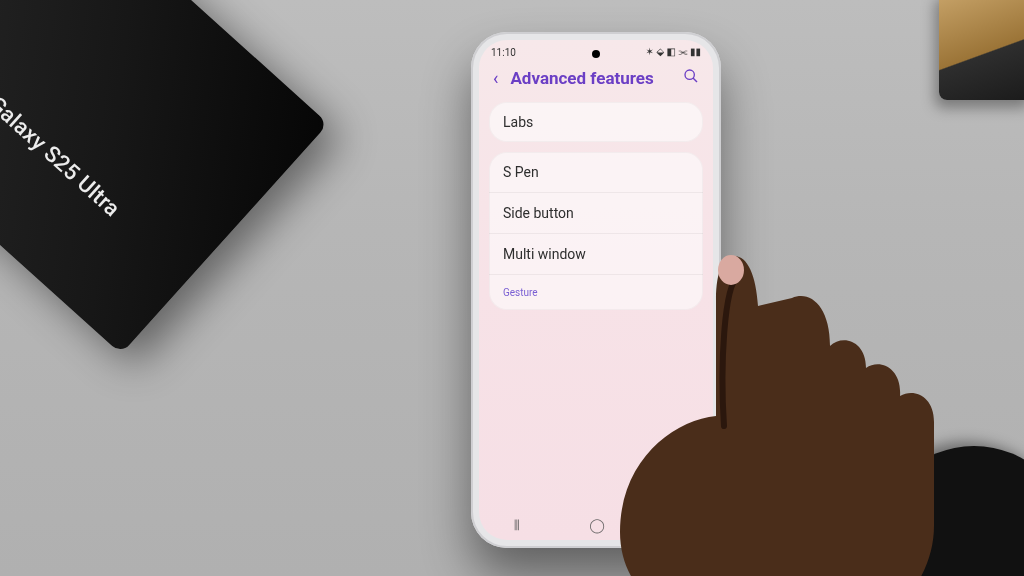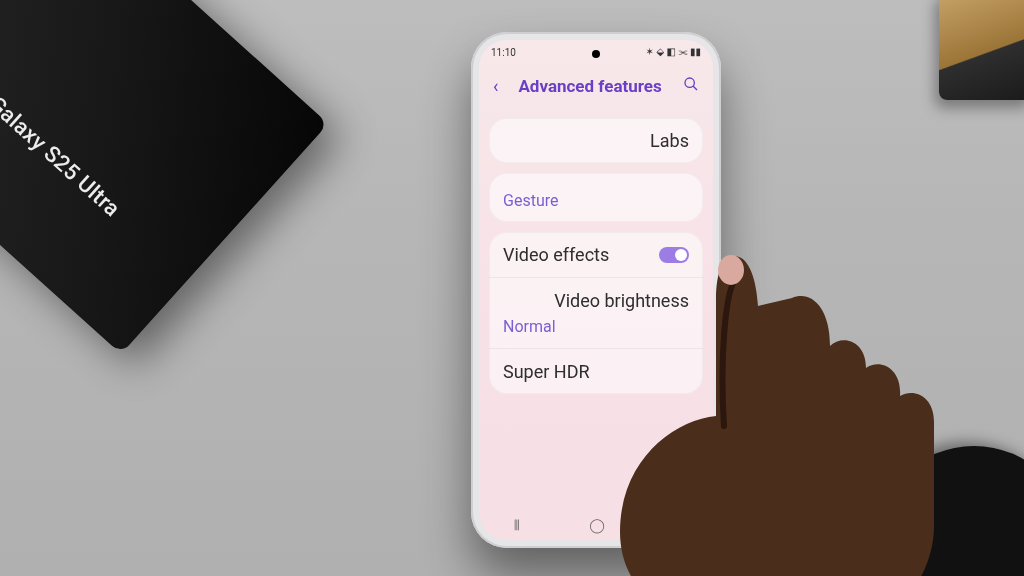--- a/index.html
+++ b/index.html
@@ -33,30 +33,30 @@
                background:linear-gradient(180deg,#f7e8ea 0%,#f7e2e7 50%,#f6dfe5 100%);}
   
   .camera{position:absolute;top:10px;left:50%;transform:translateX(-50%);
           width:8px;height:8px;border-radius:50%;background:#000;}
   
   .statusbar{display:flex;justify-content:space-between;align-items:center;
              padding:6px 12px 2px;font-size:10px;color:#333;gap:20px;}
   
   .settings-header{display:flex;align-items:center;gap:8px;padding:4px 14px 10px;}
   .settings-header .back{font-size:18px;color:#6b3fc5;line-height:1;}
-  .settings-header h1{flex:1;margin:12px;font-size:17px;font-weight:700;color:#6b3fc5;}
+  .settings-header h1{flex:1;margin:4px;font-size:17px;font-weight:700;color:#6b3fc5;}
   .settings-header .search{font-size:15px;color:#6b3fc5;}
   
   .group{margin:0 10px 10px;border-radius:18px;
          background:rgba(255,255,255,.55);
          box-shadow:inset 0 0 0 1px rgba(0,0,0,.03);}
   .item{padding:12px 14px;border-bottom:1px solid rgba(0,0,0,.05);}
   .item:last-child{border-bottom:0;}
-  .item .title{font-size:18px;color:#2e2e2e;text-align:right;}
-  .item .sub{font-size:16px;color:#7a5fd3;margin-top:6px;}
+  .item .title{font-size:14px;color:#2e2e2e;}
+  .item .sub{font-size:10px;color:#7a5fd3;margin-top:0;}
   .item.with-toggle{display:flex;justify-content:space-between;align-items:center;}
   .item.with-toggle .left{display:flex;flex-direction:column;}
   
   .toggle{width:30px;height:16px;border-radius:10px;background:#9c7de6;position:relative;}
   .toggle::after{content:"";position:absolute;top:2px;right:2px;width:12px;height:12px;
                  border-radius:50%;background:#fff;}
   
   .navbar{position:absolute;bottom:0;left:0;right:0;height:30px;
           display:flex;justify-content:space-around;align-items:center;
           color:#555;font-size:14px;}
@@ -99,44 +99,34 @@
       </div>
 
       <div class="group">
         <div class="item">
           <div class="title">Labs</div>
         </div>
       </div>
 
       <div class="group">
         <div class="item">
+          <div class="title">S Pen</div>
+        </div>
+        <div class="item">
+          <div class="title">Side button</div>
+        </div>
+        <div class="item">
+          <div class="title">Multi window</div>
+        </div>
+        <div class="item">
           <div class="sub">Gesture</div>
         </div>
       </div>
 
 
-      <div class="group">
-        <div class="item with-toggle">
-          <div class="left">
-            <div class="title">Video effects</div>
-          </div>
-          <div class="toggle"></div>
-        </div>
-        <div class="item">
-          <div class="title">Video brightness</div>
-          <div class="sub">Normal</div>
-        </div>
-        <div class="item with-toggle">
-          <div class="left">
-            <div class="title">Super HDR</div>
-
-          </div>
-
-        </div>
-      </div>
 
       <div class="navbar">
         <span>⦀</span>
         <span>◯</span>
         <span>‹</span>
       </div>
 
     </div>
   </div>
 

